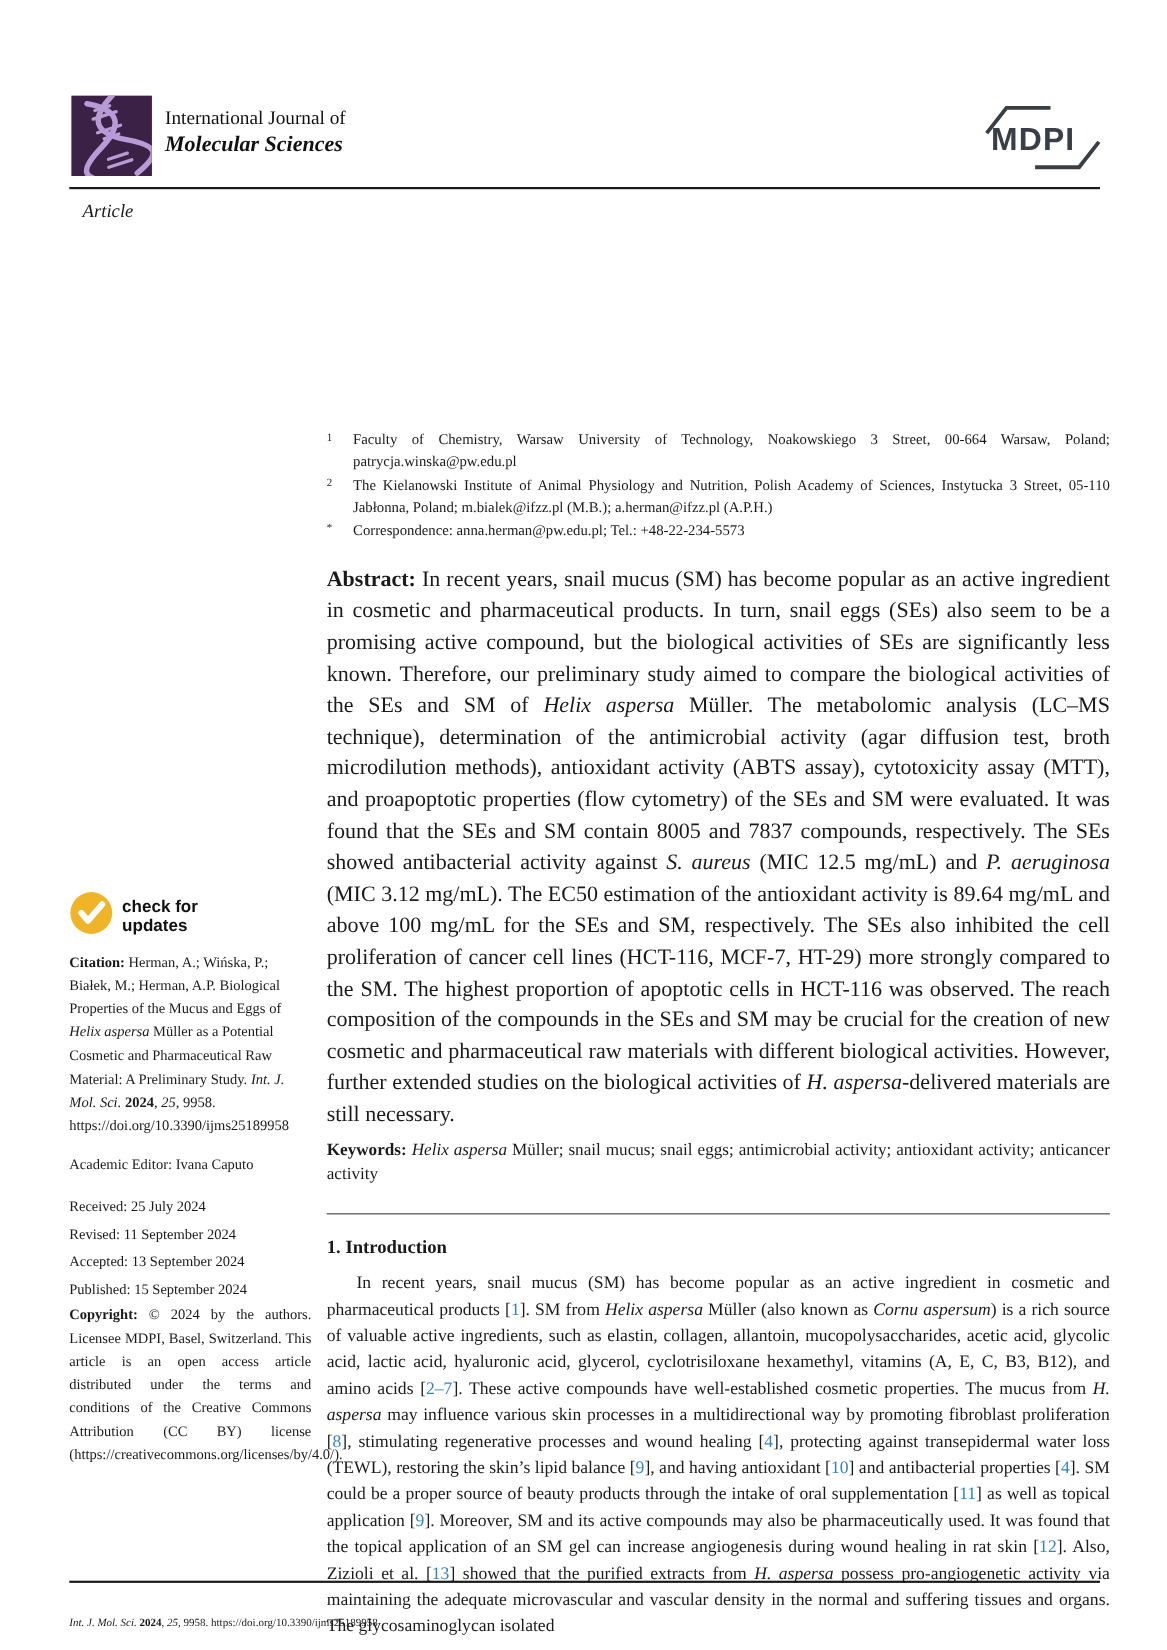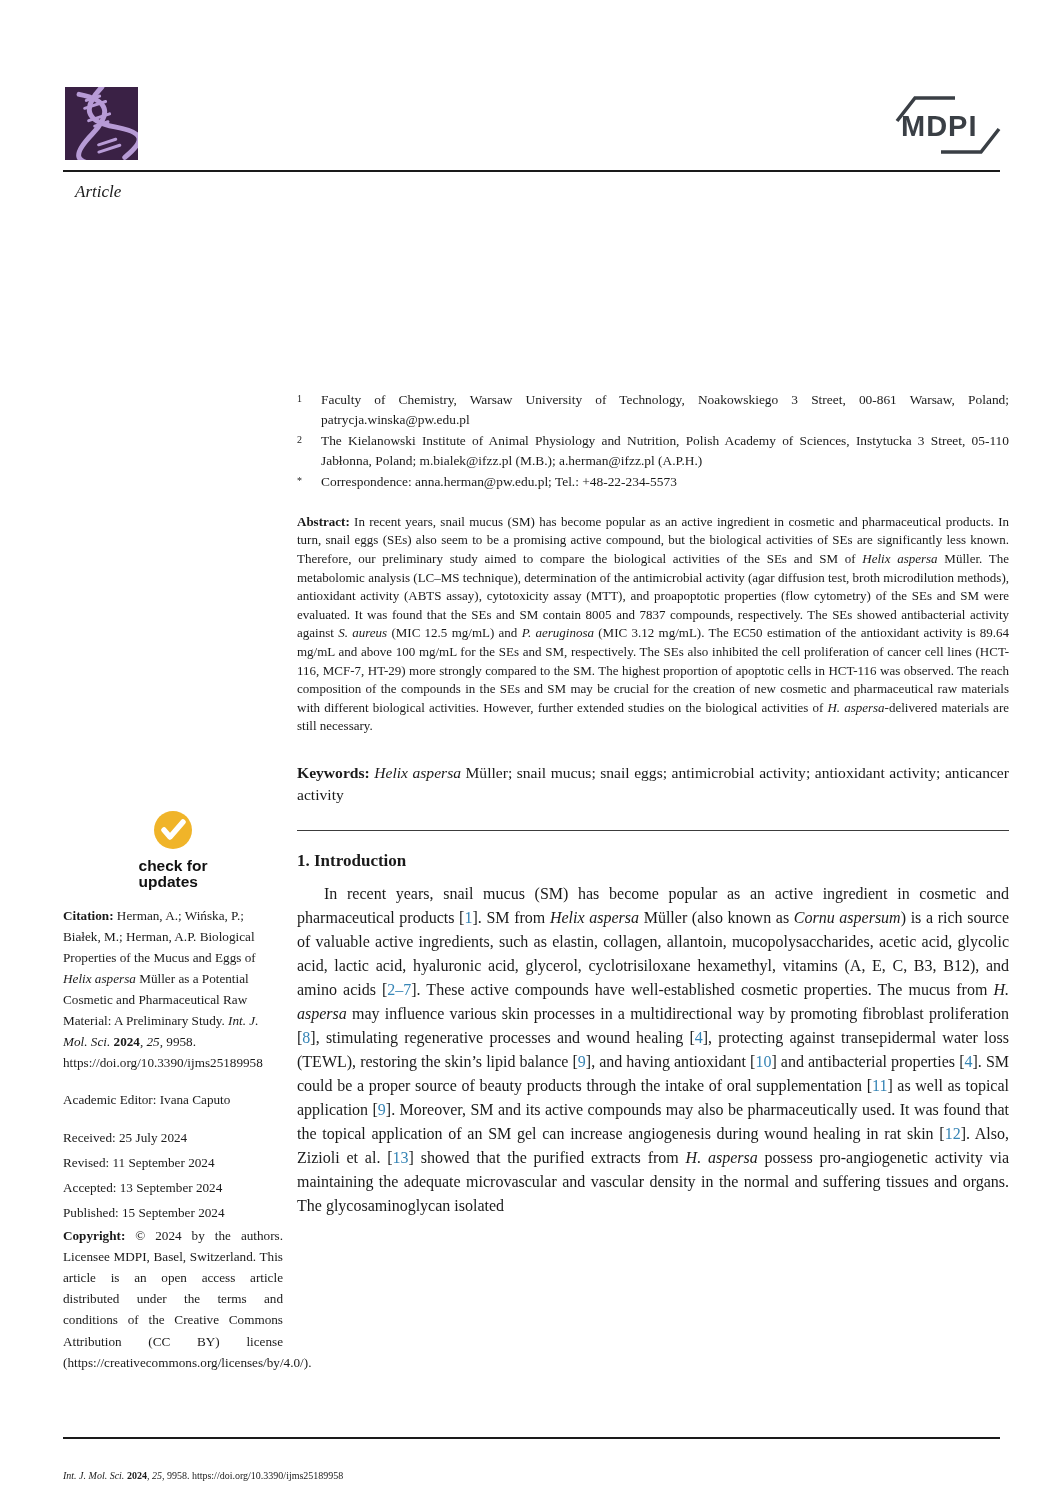--- a/index.html
+++ b/index.html
@@ -31,29 +31,29 @@
   .authors-line { position:absolute; left:63px; top:330px; width:945px; font-size:16.5px; font-weight:700; }
   .orcid { display:inline-block; width:15px; height:15px; border-radius:50%; background:#a6ce39; color:#fff;
            font-family:"Liberation Sans", sans-serif; font-size:8.5px; font-weight:700; text-align:center;
            line-height:15px; vertical-align:3px; margin:0 2px 0 1px; }
 
   
   .main-col { position:absolute; left:297px; top:390px; width:712px; }
   .aff-row { display:flex; font-size:13.4px; line-height:1.52; }
   .aff-marker { width:24px; flex:0 0 24px; font-size:10px; font-weight:400; padding-top:1px; }
   .aff-text { flex:1; text-align:justify; }
-  .abstract { margin-top:21px; font-size:13px; line-height:1.43; text-align:justify; }
-  .keywords { margin-top:26px; font-size:15.6px; line-height:1.43; text-align:justify; }
+  .abstract { margin-top:21px; font-size:20px; line-height:1.43; text-align:justify; }
+  .keywords { margin-top:7px; font-size:15.6px; line-height:1.43; text-align:justify; }
   .section-divider { margin-top:24px; border:none; border-top:1.5px solid #3c3c3c; height:0; }
   .section-heading { margin-top:20px; font-size:17px; font-weight:700; }
   .intro-para { margin-top:11px; font-size:16px; line-height:1.5; text-align:justify; text-indent:27px; }
 
   
   .sidebar { position:absolute; left:63px; top:810px; width:220px; font-size:13.2px; line-height:1.6; }
-  .check-badge { display:flex; align-items:center; gap:8px; cursor:pointer;flex-direction:column; }
+  .check-badge { display:flex; align-items:flex-end; gap:8px; cursor:pointer; }
   .check-badge .txt { font-family:"Liberation Sans", sans-serif; font-weight:700; font-size:15.5px; line-height:1.05; color:#111; }
   .citation-block { margin-top:14px; }
   .editor-line { margin-top:15px; }
   .dates-block { margin-top:15px; line-height:1.9; }
   .cc-badge { margin-top:22px; display:block; cursor:pointer; }
   .copyright-block { text-align:justify; }
 
   
   .footer-rule { position:absolute; left:63px; top:1437px; width:937px; height:1.5px; background:#1a1a1a; }
   .footer-left { position:absolute; left:63px; top:1470px; font-size:10px; }
@@ -72,35 +72,39 @@
         <path d="M48,2 C22,16 22,30 48,44 C74,58 74,66 48,76" stroke-width="5"></path>
         <line x1="29" y1="10" x2="43" y2="10" stroke-width="3"></line>
         <line x1="25" y1="17" x2="47" y2="17" stroke-width="3"></line>
         <line x1="25" y1="30" x2="47" y2="30" stroke-width="3"></line>
         <line x1="29" y1="37" x2="43" y2="37" stroke-width="3"></line>
         <line x1="27" y1="56" x2="45" y2="56" stroke-width="3"></line>
         <line x1="25" y1="63" x2="47" y2="63" stroke-width="3"></line>
       </g>
     </svg>
   </div>
+  <div class="journal-name">
+    <span class="l1">International Journal of</span>
+    <span class="l2">Molecular Sciences</span>
+  </div>
   <div class="mdpi-logo">
     <svg width="110" height="64" viewBox="0 0 110 64">
       <polyline points="4,28 22,5 62,5" fill="none" stroke="#3a3f45" stroke-width="3.5"></polyline>
       <polyline points="106,36 88,59 48,59" fill="none" stroke="#3a3f45" stroke-width="3.5"></polyline>
       <text x="8" y="43" font-family="Liberation Sans, sans-serif" font-size="29" font-weight="bold" fill="#3a3f45" letter-spacing="1">MDPI</text>
     </svg>
   </div>
   <div class="header-rule"></div>
 
   <div class="article-label">Article</div>
 
   <div class="main-col">
     <div class="aff-row">
       <span class="aff-marker">1</span>
-      <span class="aff-text">Faculty of Chemistry, Warsaw University of Technology, Noakowskiego 3 Street, 00-861 Warsaw, Poland; patrycja.winska@pw.edu.pl</span>
+      <span class="aff-text">Faculty of Chemistry, Warsaw University of Technology, Noakowskiego 3 Street, 00-664 Warsaw, Poland; patrycja.winska@pw.edu.pl</span>
     </div>
     <div class="aff-row">
       <span class="aff-marker">2</span>
       <span class="aff-text">The Kielanowski Institute of Animal Physiology and Nutrition, Polish Academy of Sciences, Instytucka 3 Street, 05-110 Jabłonna, Poland; m.bialek@ifzz.pl (M.B.); a.herman@ifzz.pl (A.P.H.)</span>
     </div>
     <div class="aff-row">
       <span class="aff-marker">*</span>
       <span class="aff-text">Correspondence: anna.herman@pw.edu.pl; Tel.: +48-22-234-5573</span>
     </div>
 

